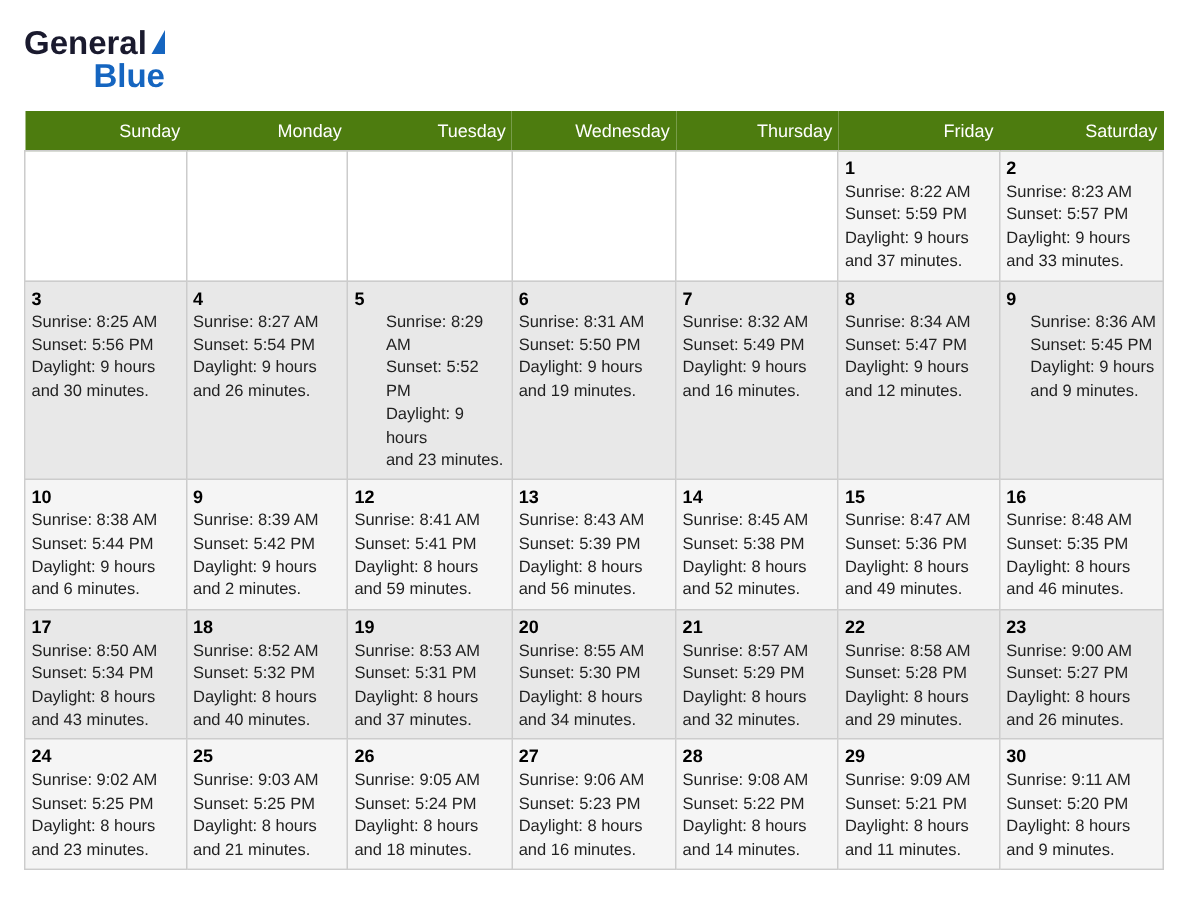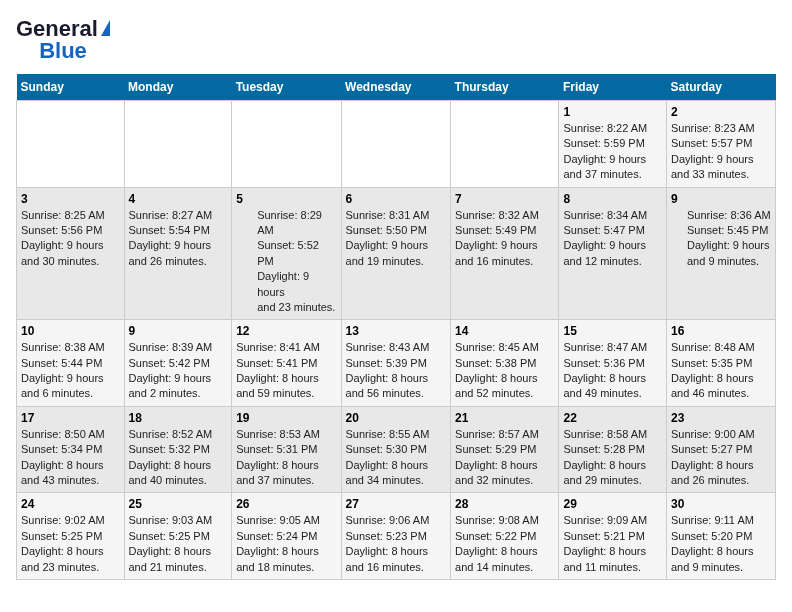--- a/index.html
+++ b/index.html
@@ -12,21 +12,21 @@
     }
     .header {
       display: flex;
       justify-content: space-between;
       align-items: flex-start;
       margin-bottom: 10px;
     }
     .logo {
       display: flex;
       flex-direction: column;
-      align-items: center;
+      align-items: flex-end;
     }
     .logo-row {
       display: flex;
       align-items: center;
     }
     .title-block {
       text-align: right;
     }
     .title-block h1 {
       font-size: 32px;
@@ -37,26 +37,26 @@
       font-size: 16px;
       font-weight: normal;
       color: #555;
     }
     table {
       width: 100%;
       border-collapse: collapse;
       font-size: 10.5px;
     }
     thead tr th {
-      background-color: #0369a1;
+      background-color: #4d7c0f;
       color: #fff;
       padding: 6px 4px;
-      text-align: left;
+      text-align: right;
       font-size: 12px;
-      font-weight: bold;
+      font-weight: normal;
     }
     tbody tr {
       vertical-align: top;
     }
     tbody tr:nth-child(odd) {
       background: #f5f5f5;
     }
     tbody tr:nth-child(even) {
       background: #e8e8e8;
     }

